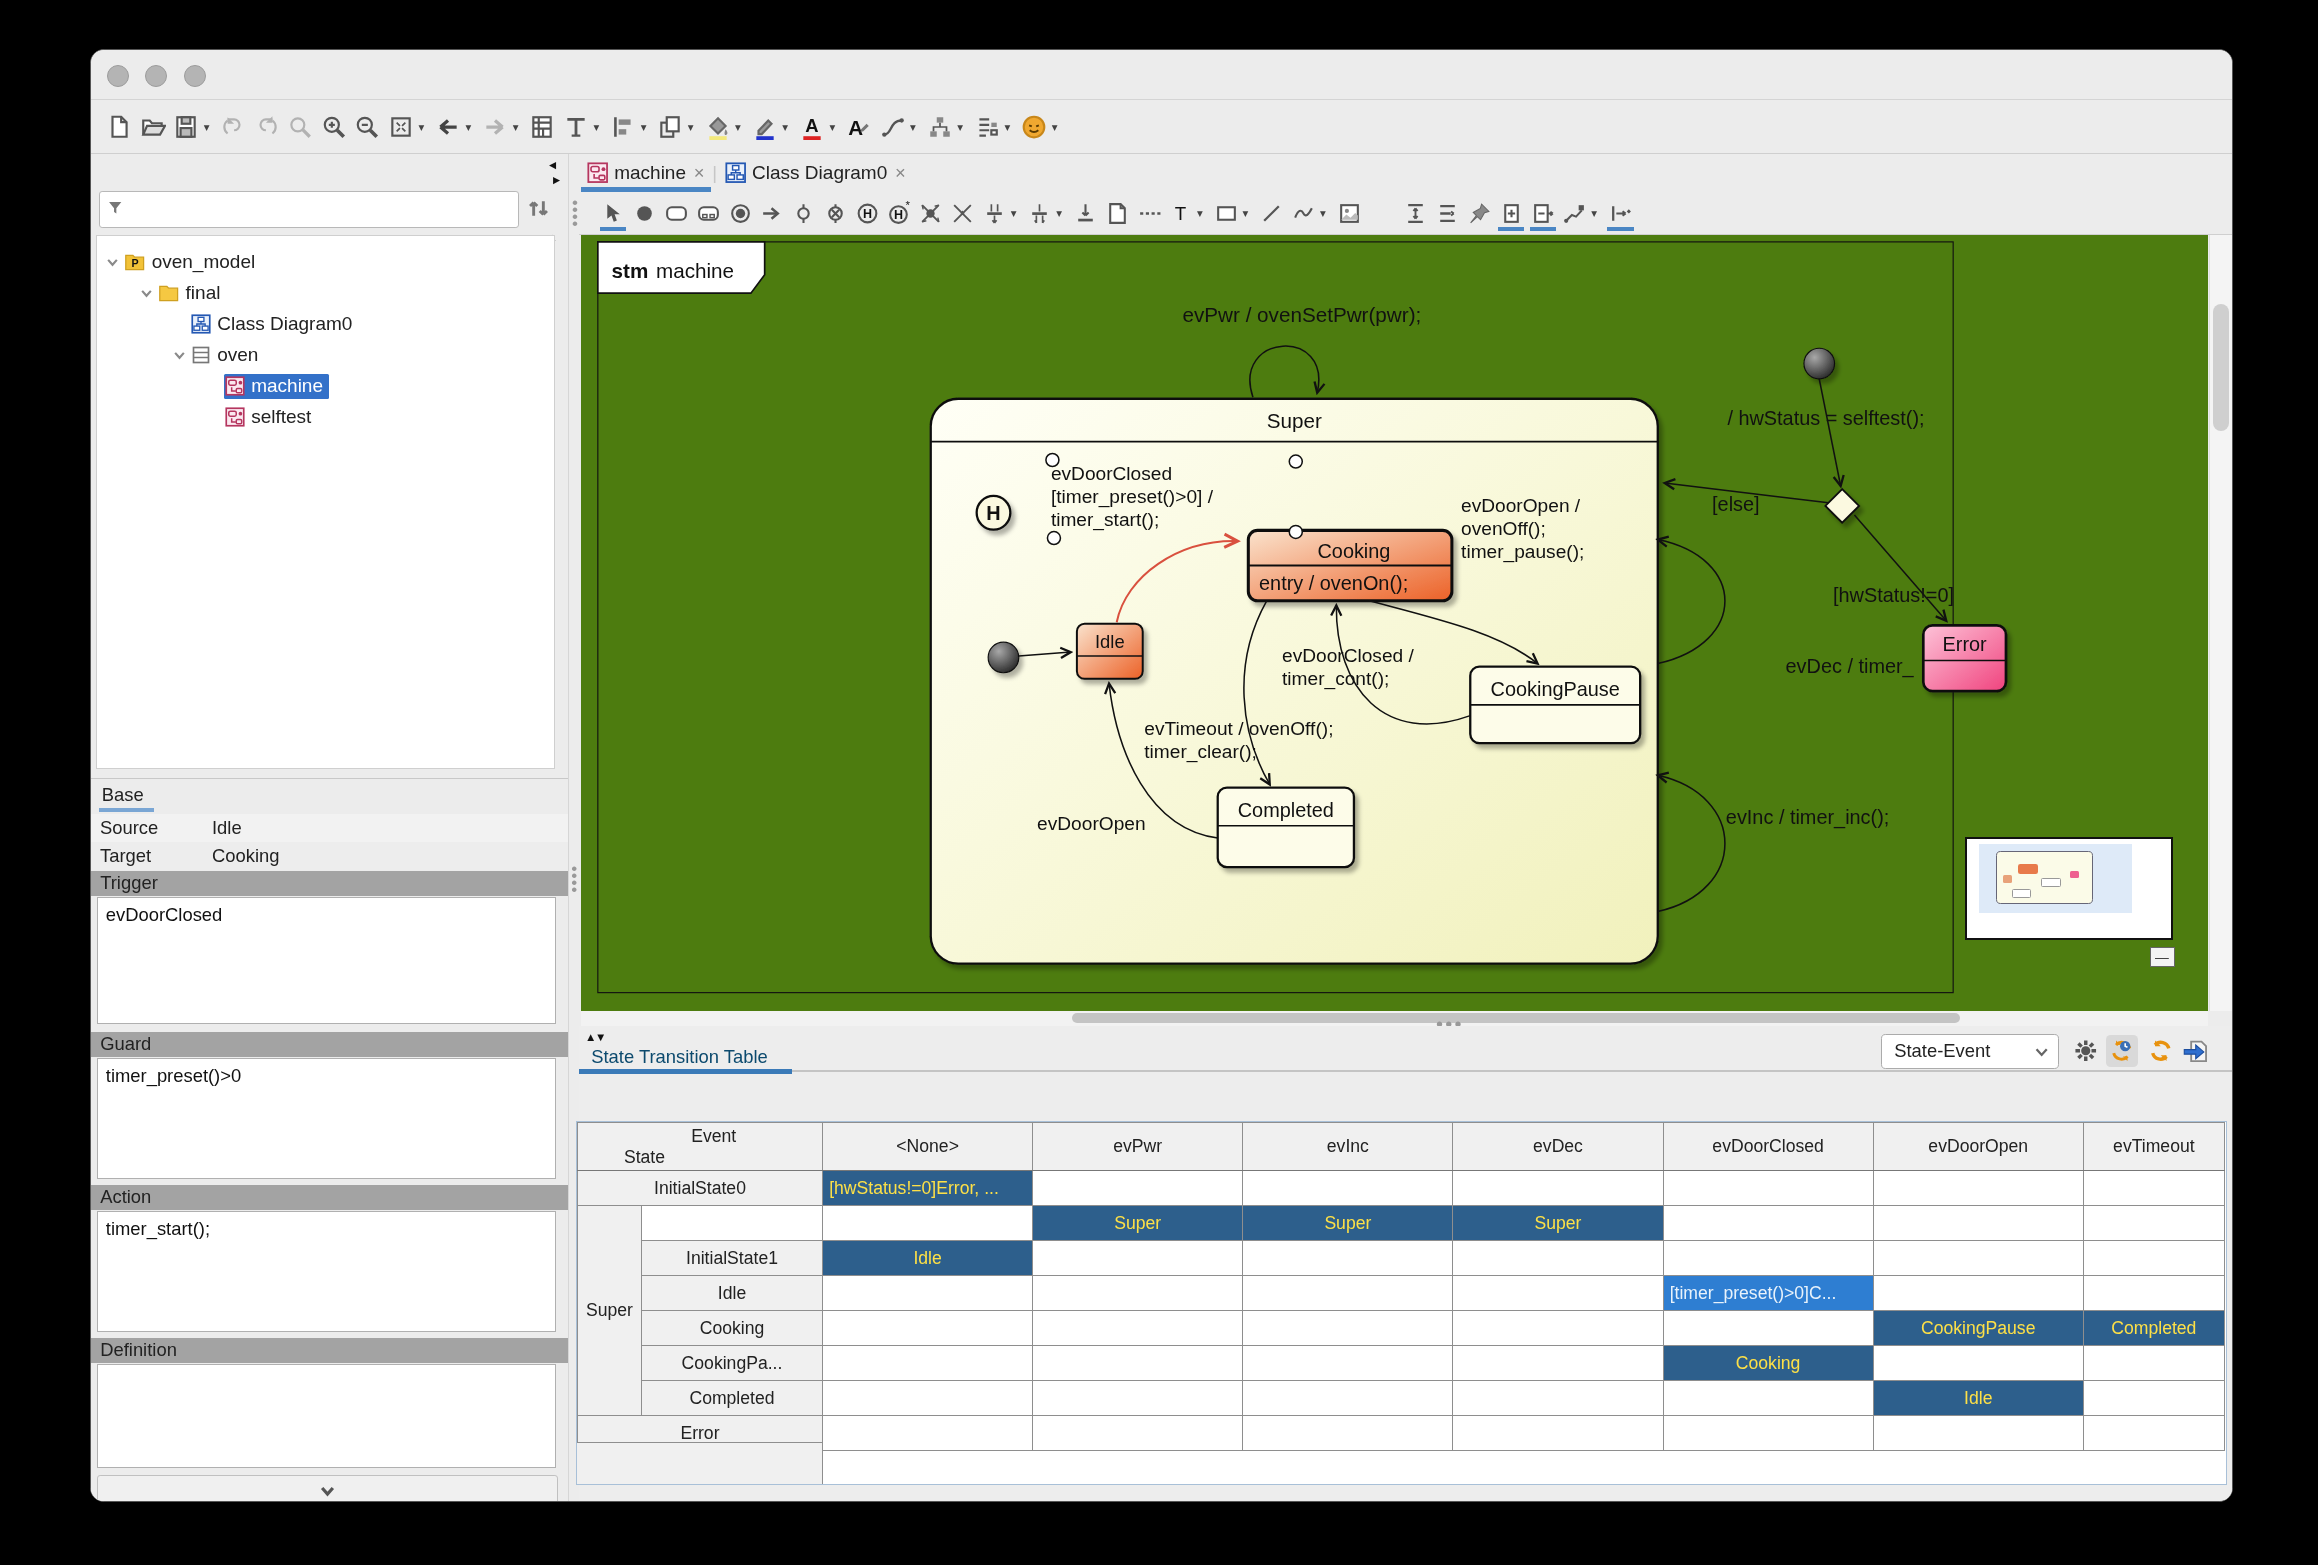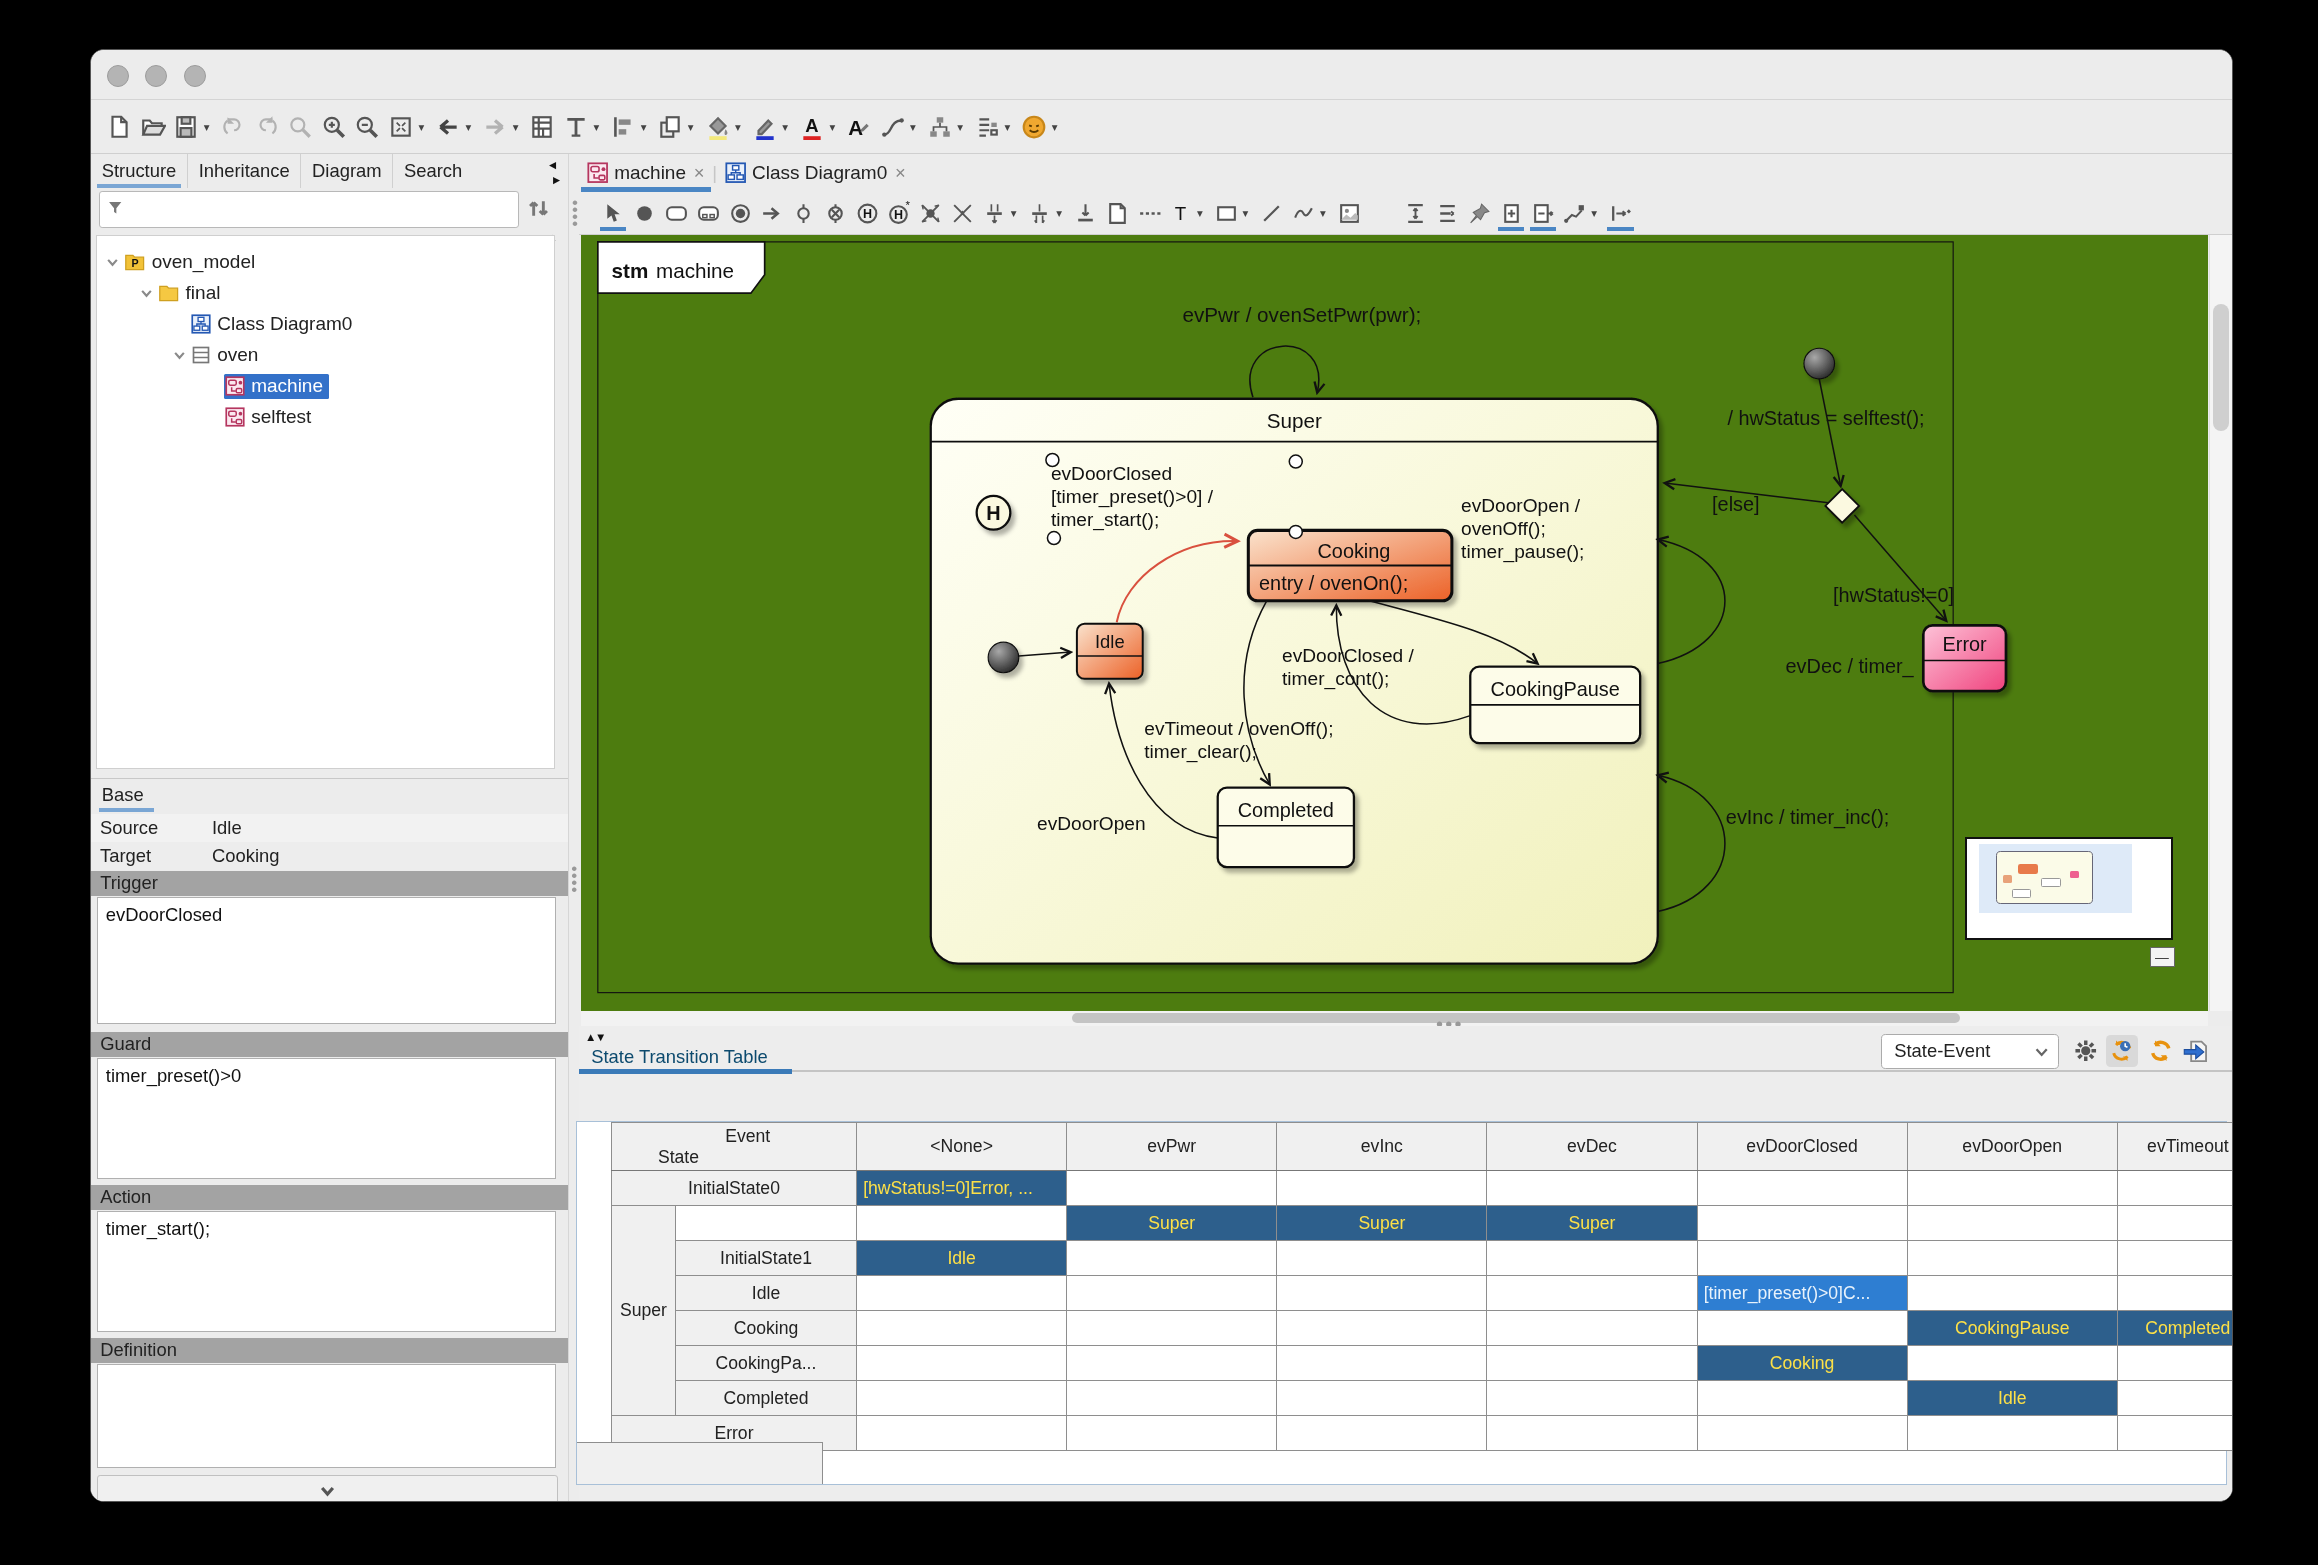--- a/index.html
+++ b/index.html
@@ -81,21 +81,21 @@
   #stt-ul{position:absolute;left:0px;top:43px;width:213px;height:4.6px;background:#3a7ab8;}
   #stt-line{position:absolute;left:213px;top:44px;right:0;height:1.5px;background:#c4c4c4;}
   #view-dd{position:absolute;left:1302px;top:7.7px;width:178px;height:35px;background:#fff;border:0.8px solid #ababab;border-radius:4.6px;
            display:flex;align-items:center;font-size:18.4px;padding-left:12.2px;box-sizing:border-box;justify-content:space-between;}
   .ddchev{margin-right:9.2px;color:#666;}
   .bicon{position:absolute;top:9.2px;width:32px;height:32px;display:flex;align-items:center;justify-content:center;}
   .bicon svg{width:27.5px;height:27.5px;}
   .bicon.selbg{background:#d9d9d9;border-radius:4.6px;}
   
   #stt-wrap{position:absolute;left:-3.1px;top:95px;width:1651px;height:364px;background:#fff;border:1.5px solid #a8c0d8;box-sizing:border-box;}
-  table.stt{border-collapse:collapse;table-layout:fixed;width:1648px;font-size:17.6px;margin-left:34px;}
+  table.stt{border-collapse:collapse;table-layout:fixed;width:1648px;font-size:17.6px;}
   table.stt td,table.stt th{border:1.1px solid #8e8e8e;padding:0;height:34px;overflow:hidden;white-space:nowrap;}
   table.stt th{background:#f0f0f0;font-weight:normal;height:47px;border-bottom:1.9px solid #777;}
   td.rlab{background:#f0f0f0;text-align:center;}
   td.rsub{background:#f0f0f0;text-align:center;}
   td.rsub.empty{background:#fff;}
   td.cell{text-align:center;background:#fff;}
   td.cell.dark{background:#2d5f8c;color:#fde047;}
   td.cell.seldark{background:#2e7ed2;color:#e8f2fb;text-align:left;padding-left:6.1px;}
   td.cell.left{text-align:left;padding-left:6.1px;}
   .corner{display:flex;flex-direction:column;justify-content:center;height:100%;}
@@ -276,26 +276,20 @@
           <svg viewBox="0 0 24 24" fill="none" stroke="#555" stroke-width="2">
             <circle cx="12" cy="12" r="9.5" fill="#f0a830" stroke="#c8871a"></circle>
             <path d="M7.5 10.5l2.5 1M16.5 10.5l-2.5 1" stroke="#5a3a00" stroke-width="1.8"></path>
             <path d="M8 15q4 3.4 8 0" stroke="#5a3a00" stroke-width="1.8" fill="none"></path>
           </svg>
         </span>
         <span class="caret">▾</span>
       </div>
 
   <div id="left-panel">
-    <div class="ltabs">
-      <span class="ltab active">Structure</span>
-      <span class="ltab">Inheritance</span>
-      <span class="ltab">Diagram</span>
-      <span class="ltab">Search</span>
-    </div>
     <span class="tri" style="left:458px;top:4.6px;font-size:9.2px">◀</span>
     <span class="tri" style="left:462px;top:20px;font-size:9.2px">▶</span>
     <div id="filter-box">
       <span style="margin:0 6.1px">
         <svg width="18.4" height="18.4" viewBox="0 0 24 24">
               <path d="M4 4h16l-6.5 8v7l-3-2v-5z" fill="#777"></path>
             </svg>
       </span>
       <input type="text" placeholder="" style="">
     </div>

